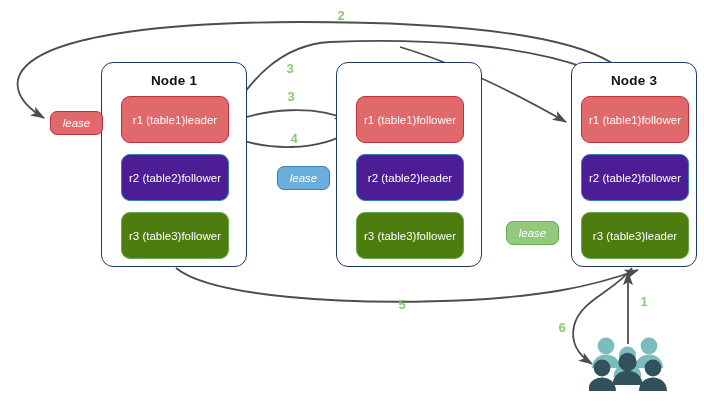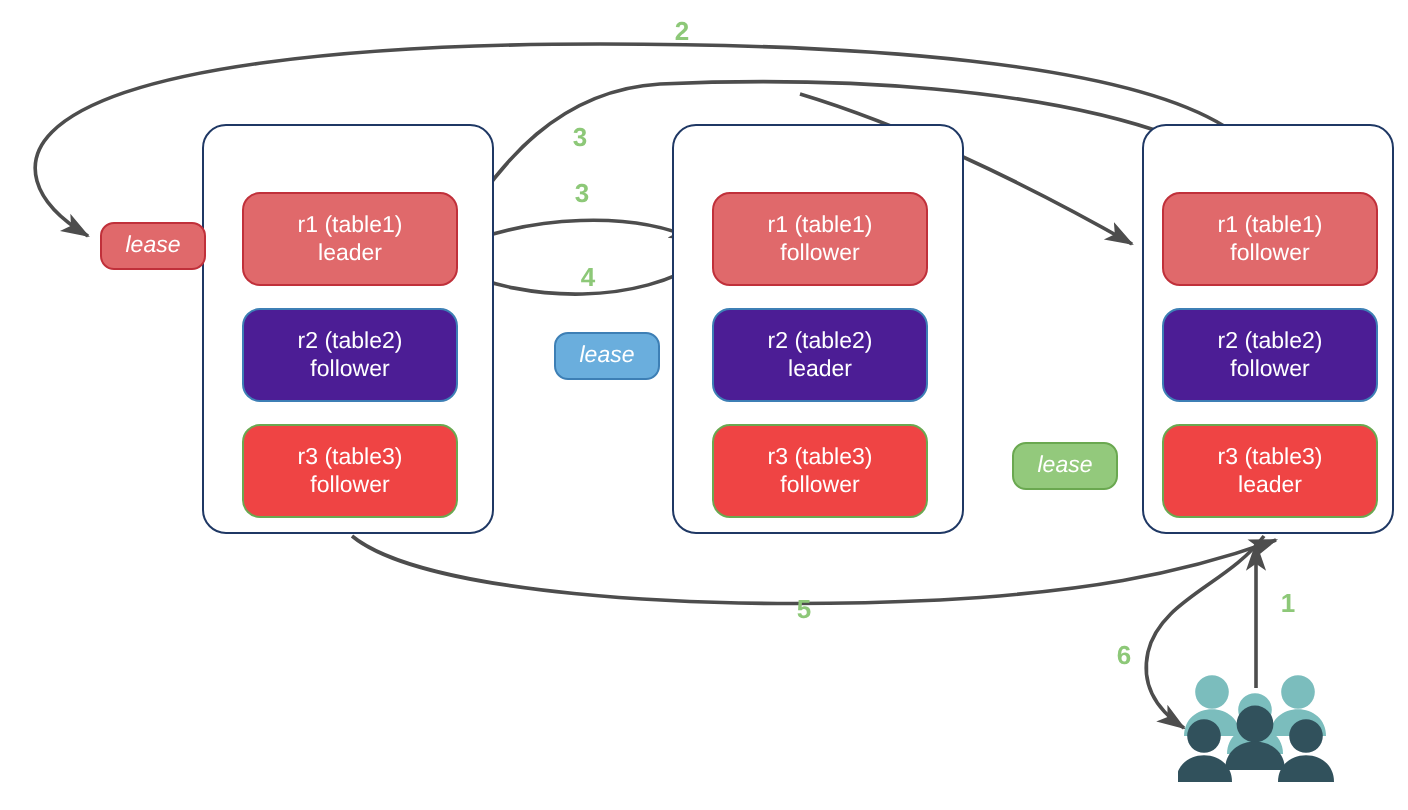--- a/index.html
+++ b/index.html
@@ -39,39 +39,38 @@
     font-size: 13.5px;
     font-weight: bold;
     color: #111111;
     letter-spacing: 0.2px;
   }
   .replica {
     position: absolute;
     box-sizing: border-box;
     border-radius: 9px;
     display: flex;
-    flex-direction: column;
     align-items: center;
     justify-content: center;
     color: #ffffff;
     font-size: 11.5px;
     line-height: 14px;
     text-align: center;
   }
   .replica .ln { display: block; }
   .rep-red {
     background: #e0696b;
     border: 1.6px solid #c0303a;
   }
   .rep-blue {
     background: #4c1d95;
     border: 1.6px solid #3d7fb5;
   }
   .rep-green {
-    background: #ef4444;
+    background: #4d7c0f;
     border: 1.6px solid #6aa850;
   }
   .lease {
     position: absolute;
     box-sizing: border-box;
     border-radius: 7px;
     display: flex;
     align-items: center;
     justify-content: center;
     color: #ffffff;
@@ -126,20 +125,21 @@
     <path d="M 352,130 C 320,152 264,152 226,134" fill="none" stroke="#4d4d4d" stroke-width="1.8" marker-end="url(#ah)"></path>
 
     <path d="M 176,268 C 210,296 340,306 470,300 C 540,296 588,288 638,270" fill="none" stroke="#4d4d4d" stroke-width="1.8" marker-end="url(#ah)"></path>
 
     <path d="M 628,344 L 628,272" fill="none" stroke="#4d4d4d" stroke-width="1.8" marker-end="url(#ah)"></path>
 
     <path d="M 632,268 C 614,292 580,300 574,326 C 570,344 580,356 592,364" fill="none" stroke="#4d4d4d" stroke-width="1.8" marker-end="url(#ah)"></path>
   </svg>
 
   <div class="node-box" style="left:101px; top:62px; width:146px; height:205px;">
+    <div class="node-title">Node 1</div>
     <div class="replica rep-red" style="left:19px; top:33px; width:108px; height:47px;">
       <span class="ln">r1 (table1)</span>
       <span class="ln">leader</span>
     </div>
     <div class="replica rep-blue" style="left:19px; top:91px; width:108px; height:47px;">
       <span class="ln">r2 (table2)</span>
       <span class="ln">follower</span>
     </div>
     <div class="replica rep-green" style="left:19px; top:149px; width:108px; height:47px;">
       <span class="ln">r3 (table3)</span>
@@ -156,20 +156,21 @@
       <span class="ln">r2 (table2)</span>
       <span class="ln">leader</span>
     </div>
     <div class="replica rep-green" style="left:19px; top:149px; width:108px; height:47px;">
       <span class="ln">r3 (table3)</span>
       <span class="ln">follower</span>
     </div>
   </div>
 
   <div class="node-box" style="left:571px; top:62px; width:126px; height:205px;">
+    <div class="node-title">Node 3</div>
     <div class="replica rep-red" style="left:9px; top:33px; width:108px; height:47px;">
       <span class="ln">r1 (table1)</span>
       <span class="ln">follower</span>
     </div>
     <div class="replica rep-blue" style="left:9px; top:91px; width:108px; height:47px;">
       <span class="ln">r2 (table2)</span>
       <span class="ln">follower</span>
     </div>
     <div class="replica rep-green" style="left:9px; top:149px; width:108px; height:47px;">
       <span class="ln">r3 (table3)</span>

